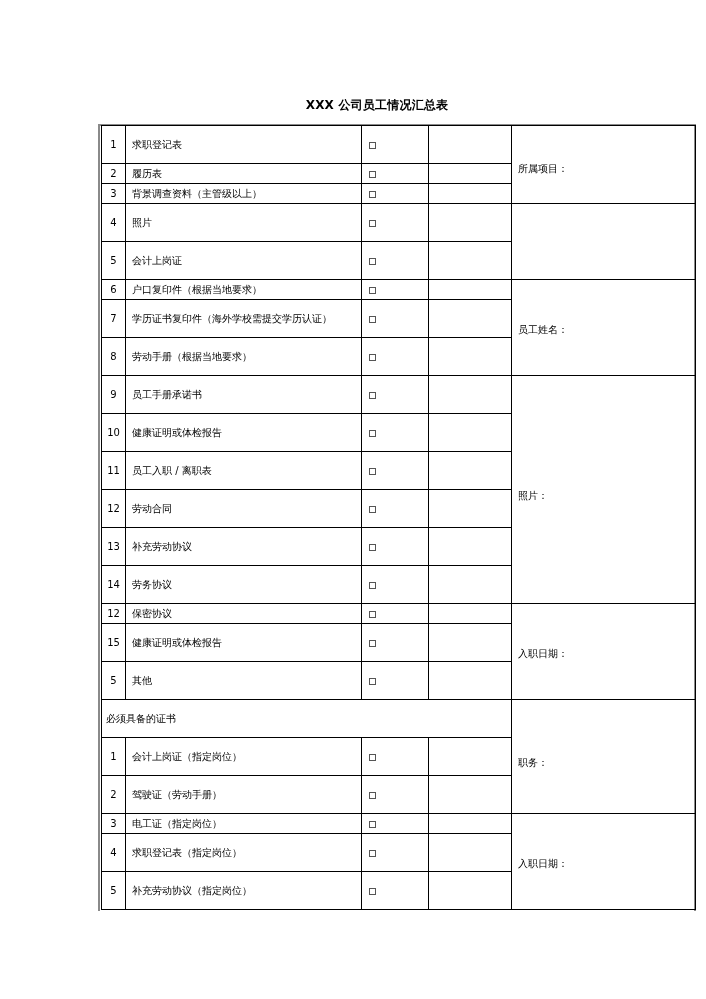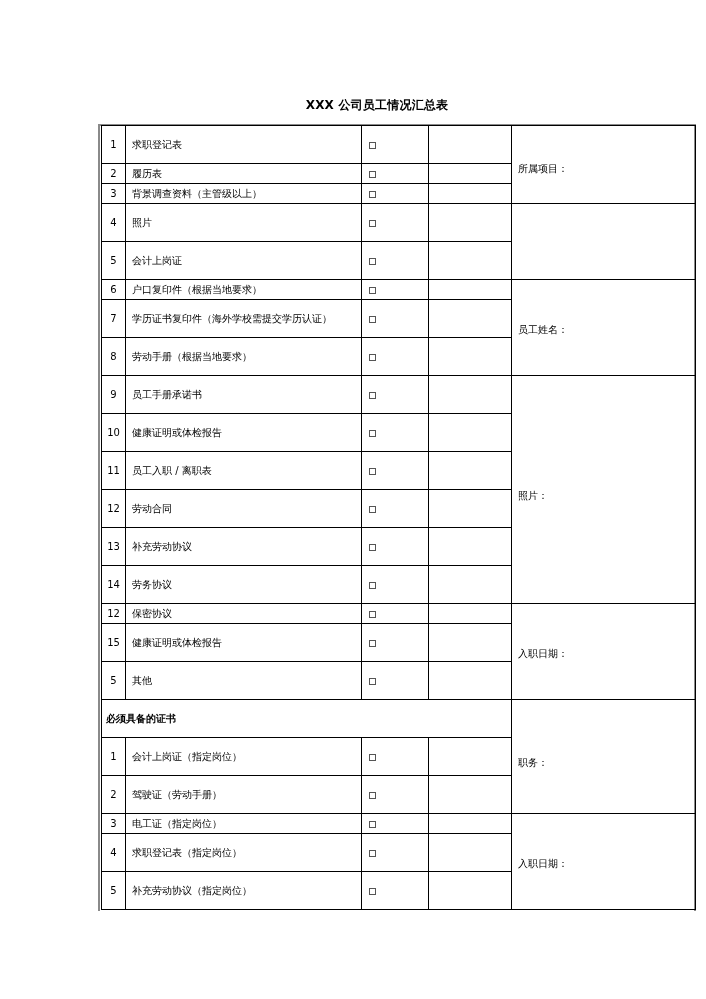--- a/index.html
+++ b/index.html
@@ -9,21 +9,21 @@
              font-size: 12px; font-weight: bold; letter-spacing: 0.2px; margin-left: 24px; }
     .frame { position: absolute; left: 98px; top: 124px; width: 598px; height: 787px;
              border-left: 2px solid #8a8a8a; border-top: 2px solid #8a8a8a; border-right: 2px solid #8a8a8a;
              box-sizing: border-box; }
     table.sheet { position: absolute; left: 101px; top: 125px; border-collapse: collapse; table-layout: fixed; }
     table.sheet td { border: 1px solid #000; padding: 0; font-size: 10px; vertical-align: middle; overflow: hidden; white-space: nowrap; }
     td.num { text-align: center; }
     td.item { padding-left: 6px !important; }
     td.chk { padding-left: 7px !important; font-size: 8px; color: #444; }
     td.side { vertical-align: top; padding: 9px 0 0 6px !important; margin-left: 28px; }
-    td.section { font-weight: bold; padding-left: 4px !important; }
+    td.section { font-weight: normal; padding-left: 4px !important; }
     .box { display: inline-block; width: 5px; height: 5px; border: 1px solid #555; vertical-align: middle; }
   </style>
 </head>
 <body>
 
 <div class="title">XXX 公司员工情况汇总表</div>
 <div class="frame"></div>
 
 <table class="sheet">
   <colgroup>

